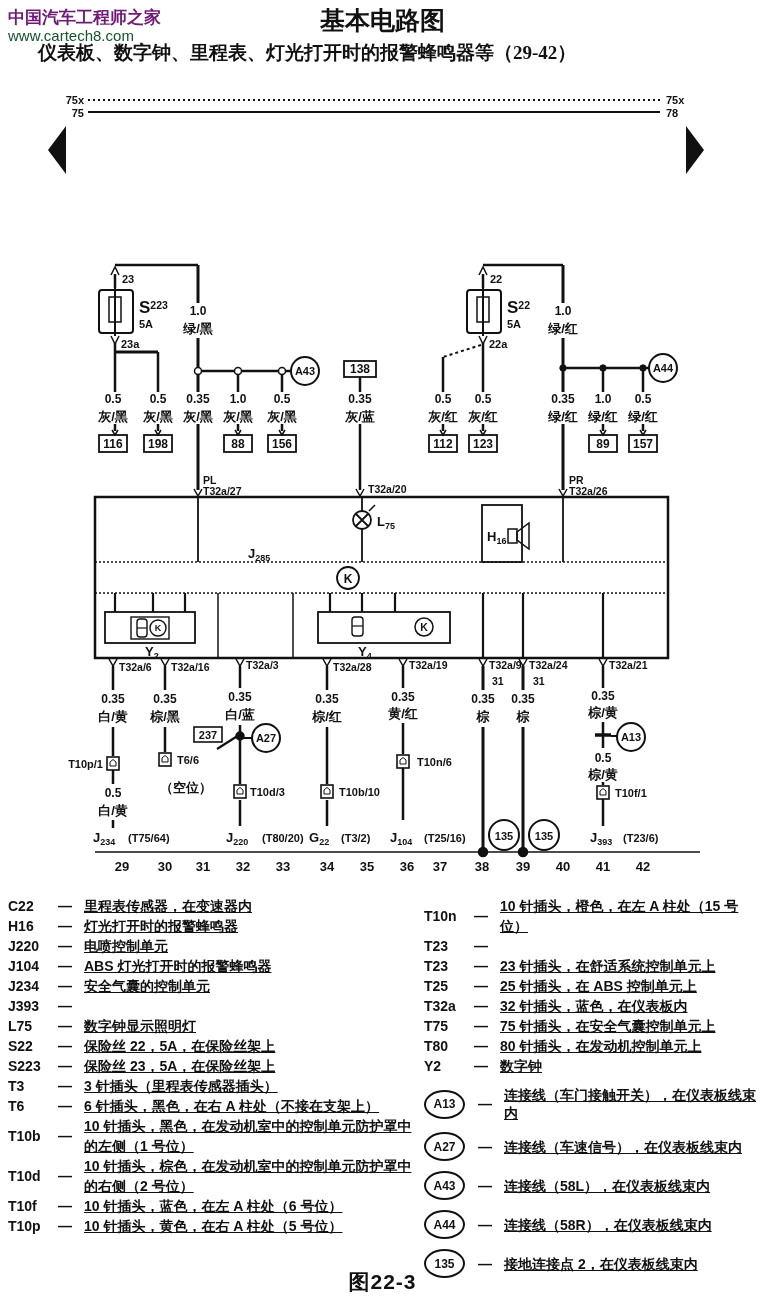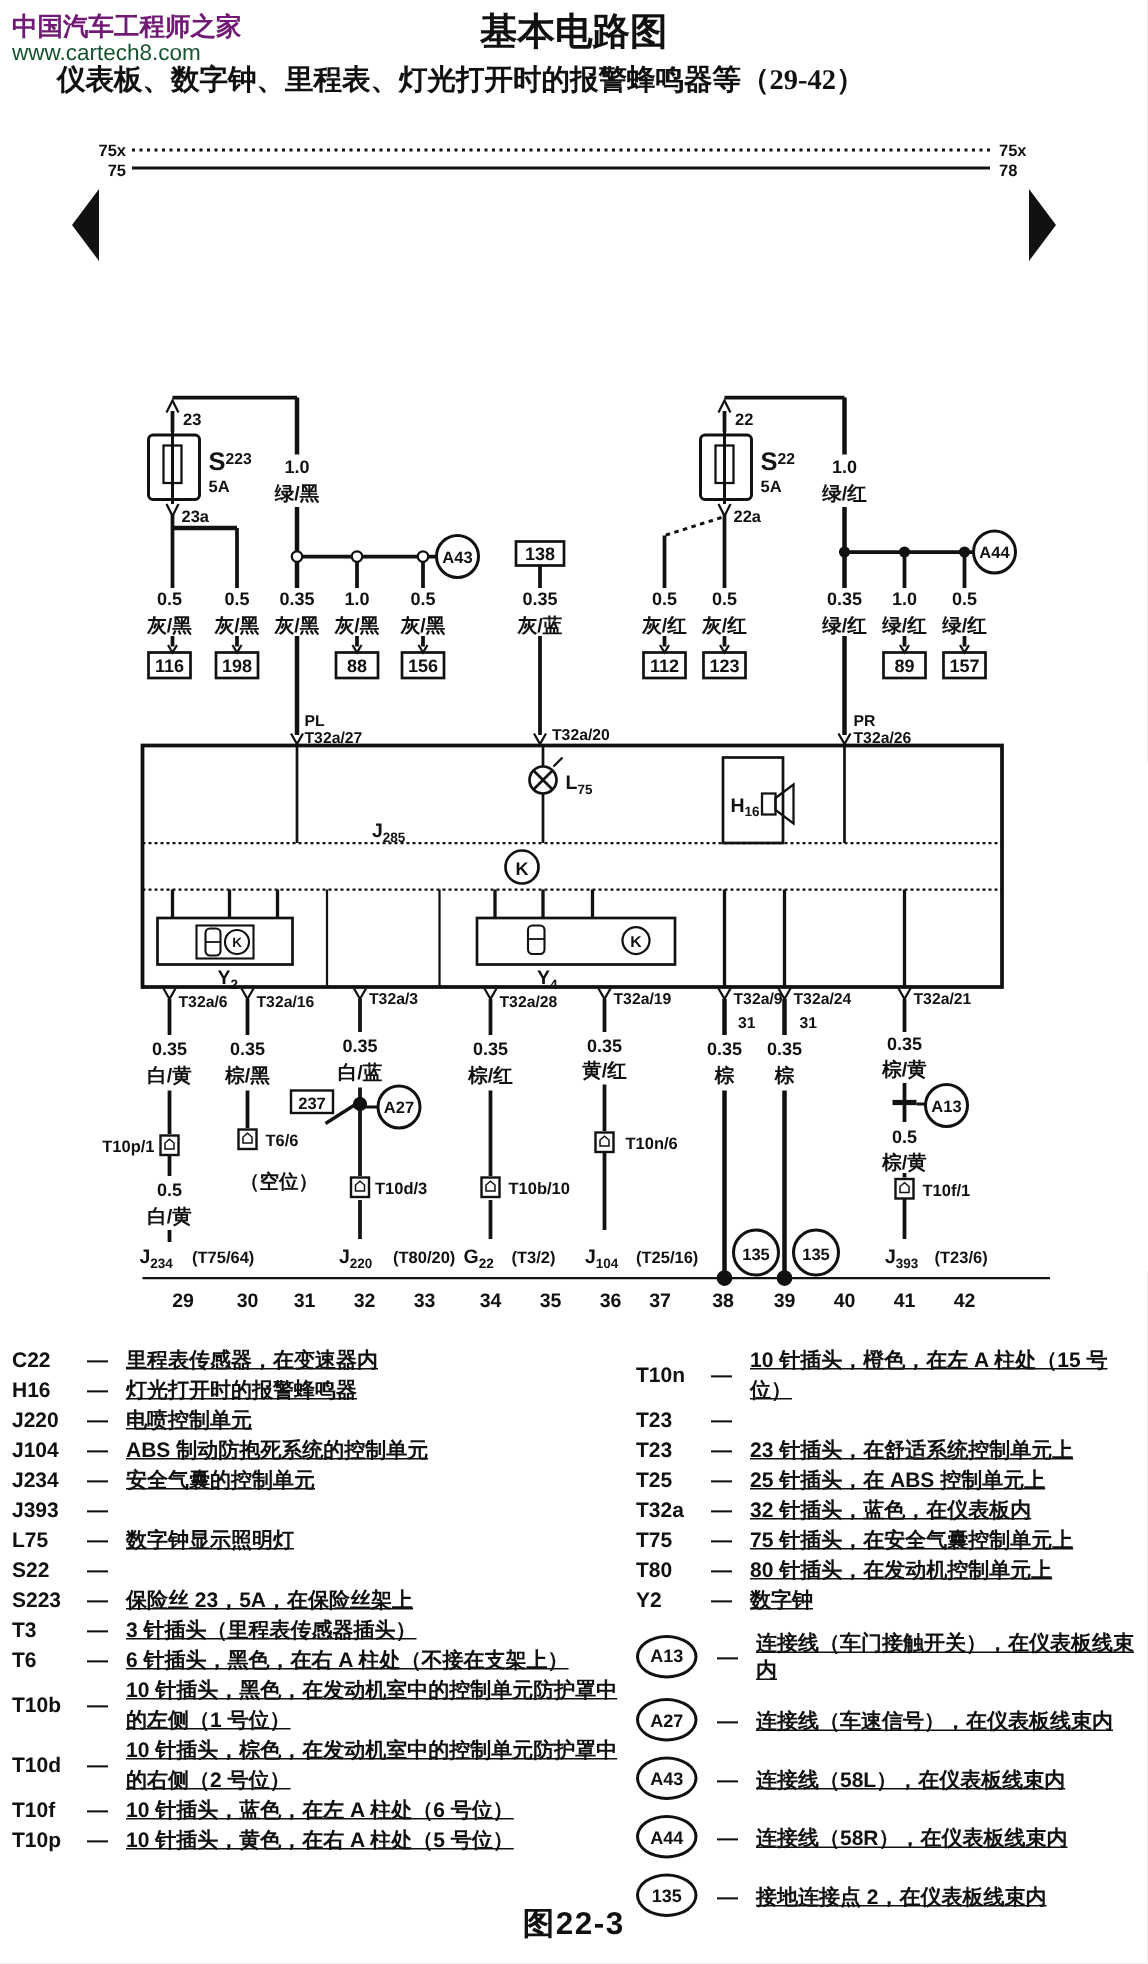--- a/index.html
+++ b/index.html
@@ -366,39 +366,40 @@
         <span class="desc">灯光打开时的报警蜂鸣器</span>
       </div>
     <div class="lrow">
         <span class="term">J220</span>
         <span class="dash">—</span>
         <span class="desc">电喷控制单元</span>
       </div>
     <div class="lrow">
         <span class="term">J104</span>
         <span class="dash">—</span>
-        <span class="desc">ABS 制动防抱死系统的控制单元</span>
+        <span class="desc">ABS 灯光打开时的报警蜂鸣器</span>
       </div>
     <div class="lrow">
         <span class="term">J234</span>
         <span class="dash">—</span>
         <span class="desc">安全气囊的控制单元</span>
       </div>
     <div class="lrow">
         <span class="term">J393</span>
         <span class="dash">—</span>
       </div>
     <div class="lrow">
         <span class="term">L75</span>
         <span class="dash">—</span>
         <span class="desc">数字钟显示照明灯</span>
       </div>
     <div class="lrow">
         <span class="term">S22</span>
         <span class="dash">—</span>
+        <span class="desc">保险丝 22，5A，在保险丝架上</span>
       </div>
     <div class="lrow">
         <span class="term">S223</span>
         <span class="dash">—</span>
         <span class="desc">保险丝 23，5A，在保险丝架上</span>
       </div>
     <div class="lrow">
         <span class="term">T3</span>
         <span class="dash">—</span>
         <span class="desc">3 针插头（里程表传感器插头）</span>

